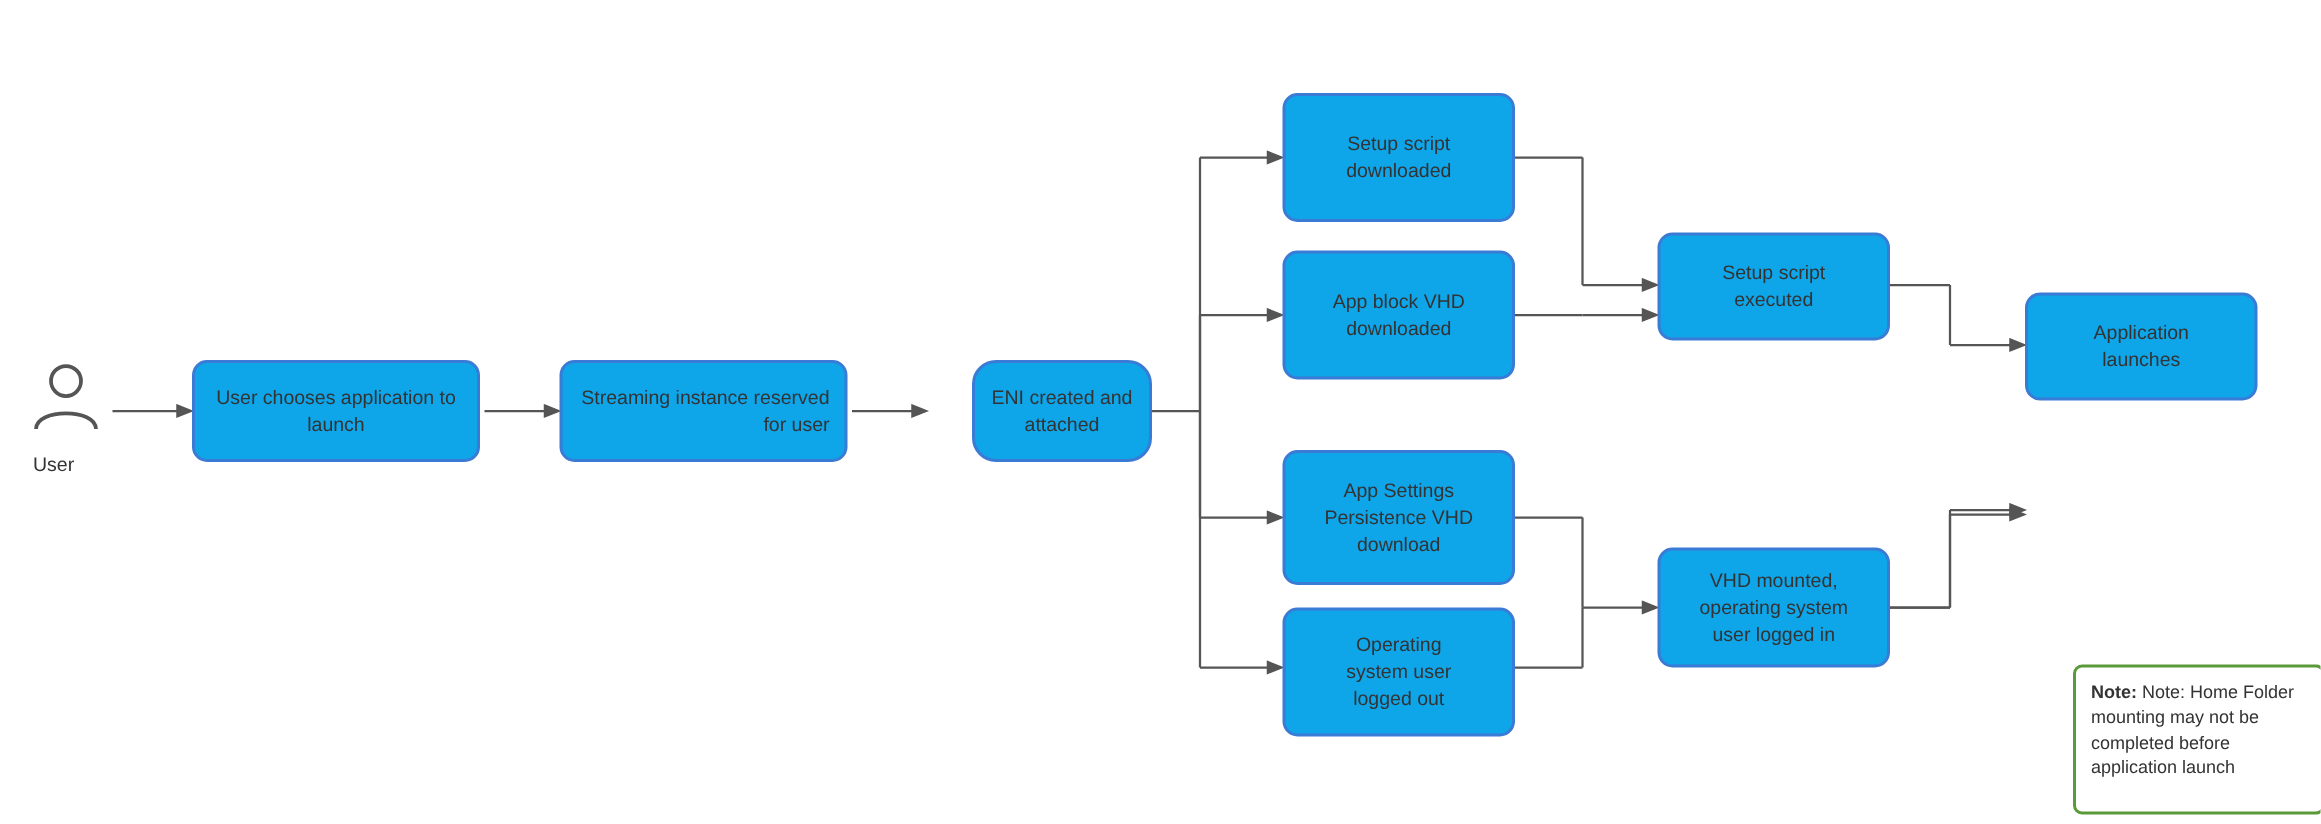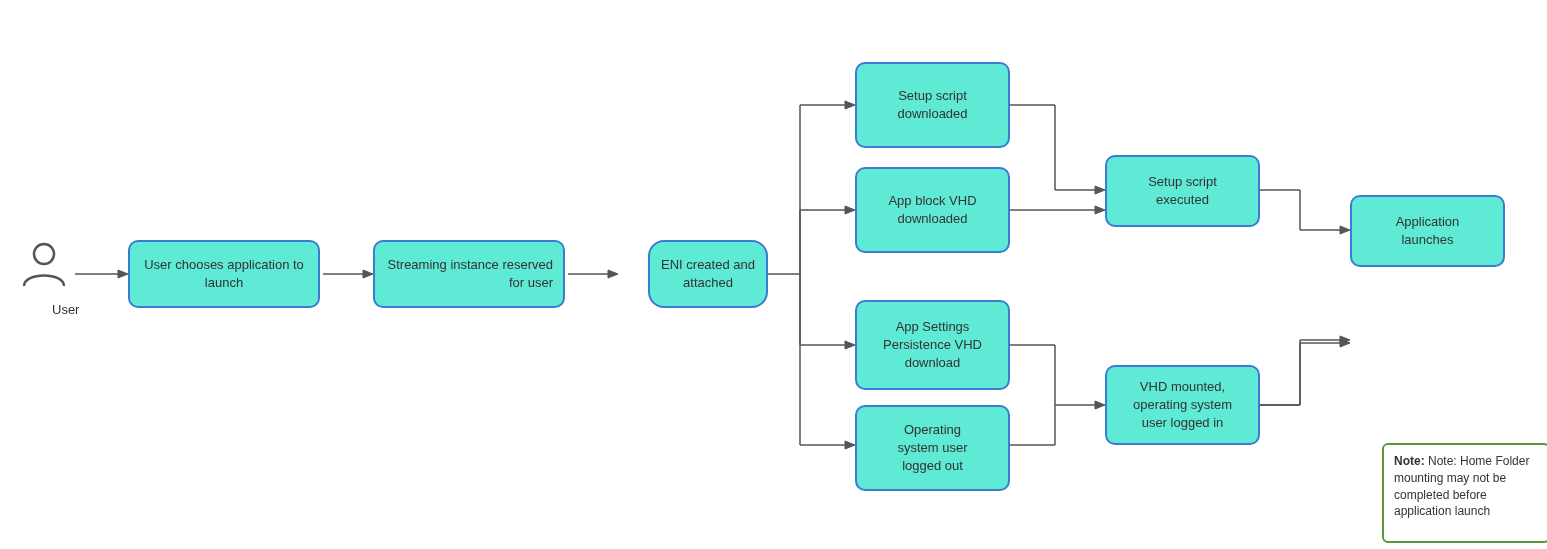--- a/index.html
+++ b/index.html
@@ -14,21 +14,21 @@
     }
     .diagram {
       position: relative;
       width: 1547px;
       height: 549px;
     }
     .node {
       position: absolute;
       border: 2px solid #3a7bd5;
       border-radius: 10px;
-      background: #5eead4;
+      background: #0ea5e9;
       display: flex;
       align-items: center;
       justify-content: center;
       text-align: center;
       padding: 8px 10px;
       line-height: 1.4;
       color: #333;
     }
     .node-note {
       position: absolute;
@@ -53,21 +53,20 @@
     }
     .user-icon svg {
       width: 52px;
       height: 52px;
     }
     .user-label {
       position: absolute;
       text-align: left;
       font-size: 13px;
       color: #333;
-      margin-left: 30px;
     }
     svg.arrows {
       position: absolute;
       top: 0; left: 0;
       width: 1547px;
       height: 549px;
       pointer-events: none;
     }
     svg.arrows line, svg.arrows path, svg.arrows polyline {
       stroke: #555;

